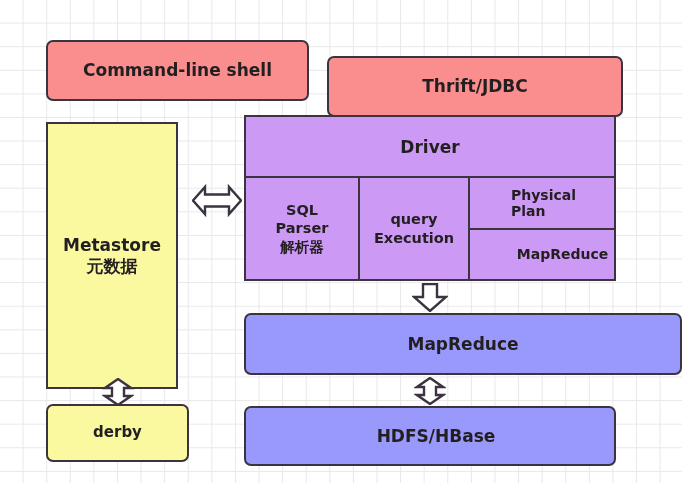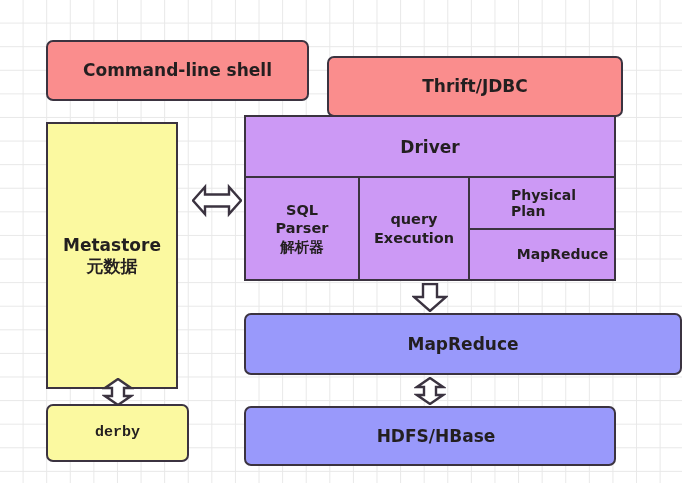--- a/index.html
+++ b/index.html
@@ -113,21 +113,21 @@
 
   <div class="box rounded pink t17" style="left:46px; top:30px; width:263px; height:61px;">Command-line shell</div>
 
   <div class="box rounded pink t17" style="left:327px; top:46px; width:296px; height:61px;">Thrift/JDBC</div>
 
   <div class="box yellow" style="left:46px; top:122px; width:132px; height:267px; flex-direction:column;">
     <span class="t17">Metastore</span>
     <span class="t17">元数据</span>
   </div>
 
-  <div class="box rounded yellow" style="left:46px; top:404px; width:143px; height:58px; flex-direction:column;font-family:Liberation Mono, monospace;">
+  <div class="box rounded yellow" style="left:46px; top:404px; width:143px; height:58px; flex-direction:column;">
     <span class="t15">derby</span>
   </div>
 
   <div id="driver-group">
     <div id="driver-header">Driver</div>
     <div id="driver-columns">
       <div class="dcol" id="col-parser">
         <div>
           <div>SQL</div>
           <div>Parser</div>

